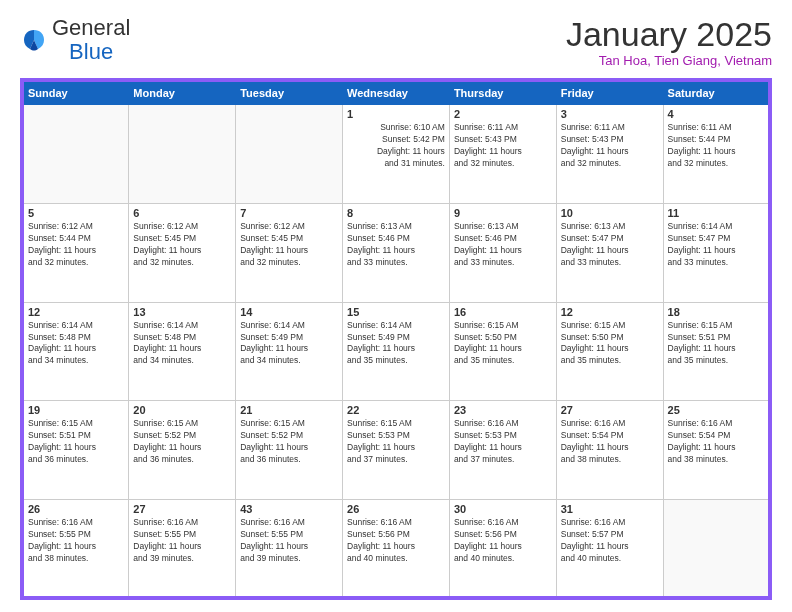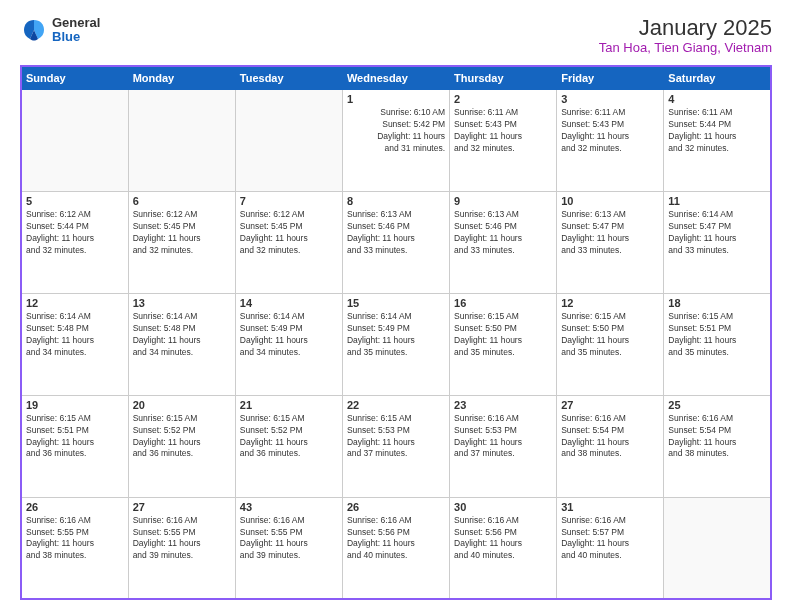--- a/index.html
+++ b/index.html
@@ -22,46 +22,47 @@
       justify-content: space-between;
       align-items: flex-start;
       margin-bottom: 10px;
     }
     .logo {
       display: flex;
       align-items: center;
       gap: 4px;
     }
     .logo-text {
-      font-size: 13px;
-      font-weight: bold;
+      font-size: 22px;
+      font-weight: normal;
       line-height: 1.1;
+      text-align: center;
     }
     .logo-general { color: #333; }
     .logo-blue { color: #1565c0; }
     .logo-icon {
       width: 28px;
       height: 28px;
     }
     .title-block {
       text-align: right;
     }
     .month-title {
-      font-size: 22px;
+      font-size: 34px;
       font-weight: 300;
       color: #333;
       line-height: 1.1;
     }
     .location {
       font-size: 13px;
       color: #a21caf;
     }
     .calendar {
       flex: 1;
-      border: 2px solid #8b5cf6;
+      border: 4px solid #8b5cf6;
       border-collapse: collapse;
       width: 100%;
       table-layout: fixed;
     }
     .calendar th {
       background: #1565c0;
       color: #fff;
       font-size: 11px;
       font-weight: bold;
       padding: 5px 4px;

